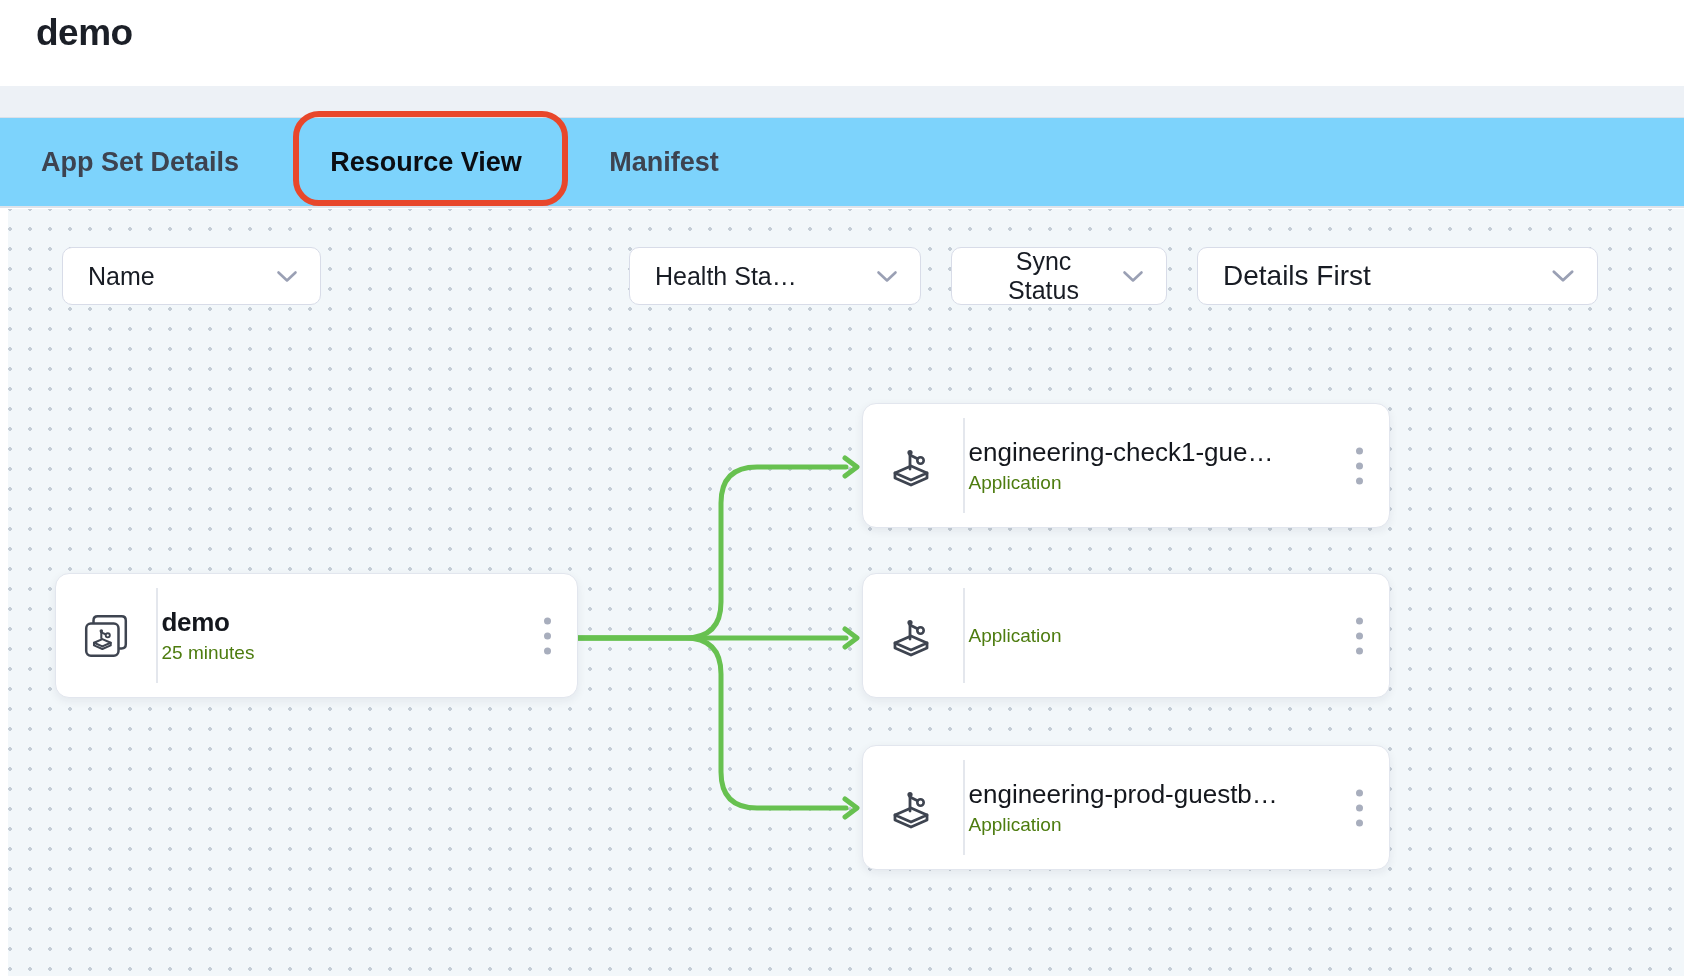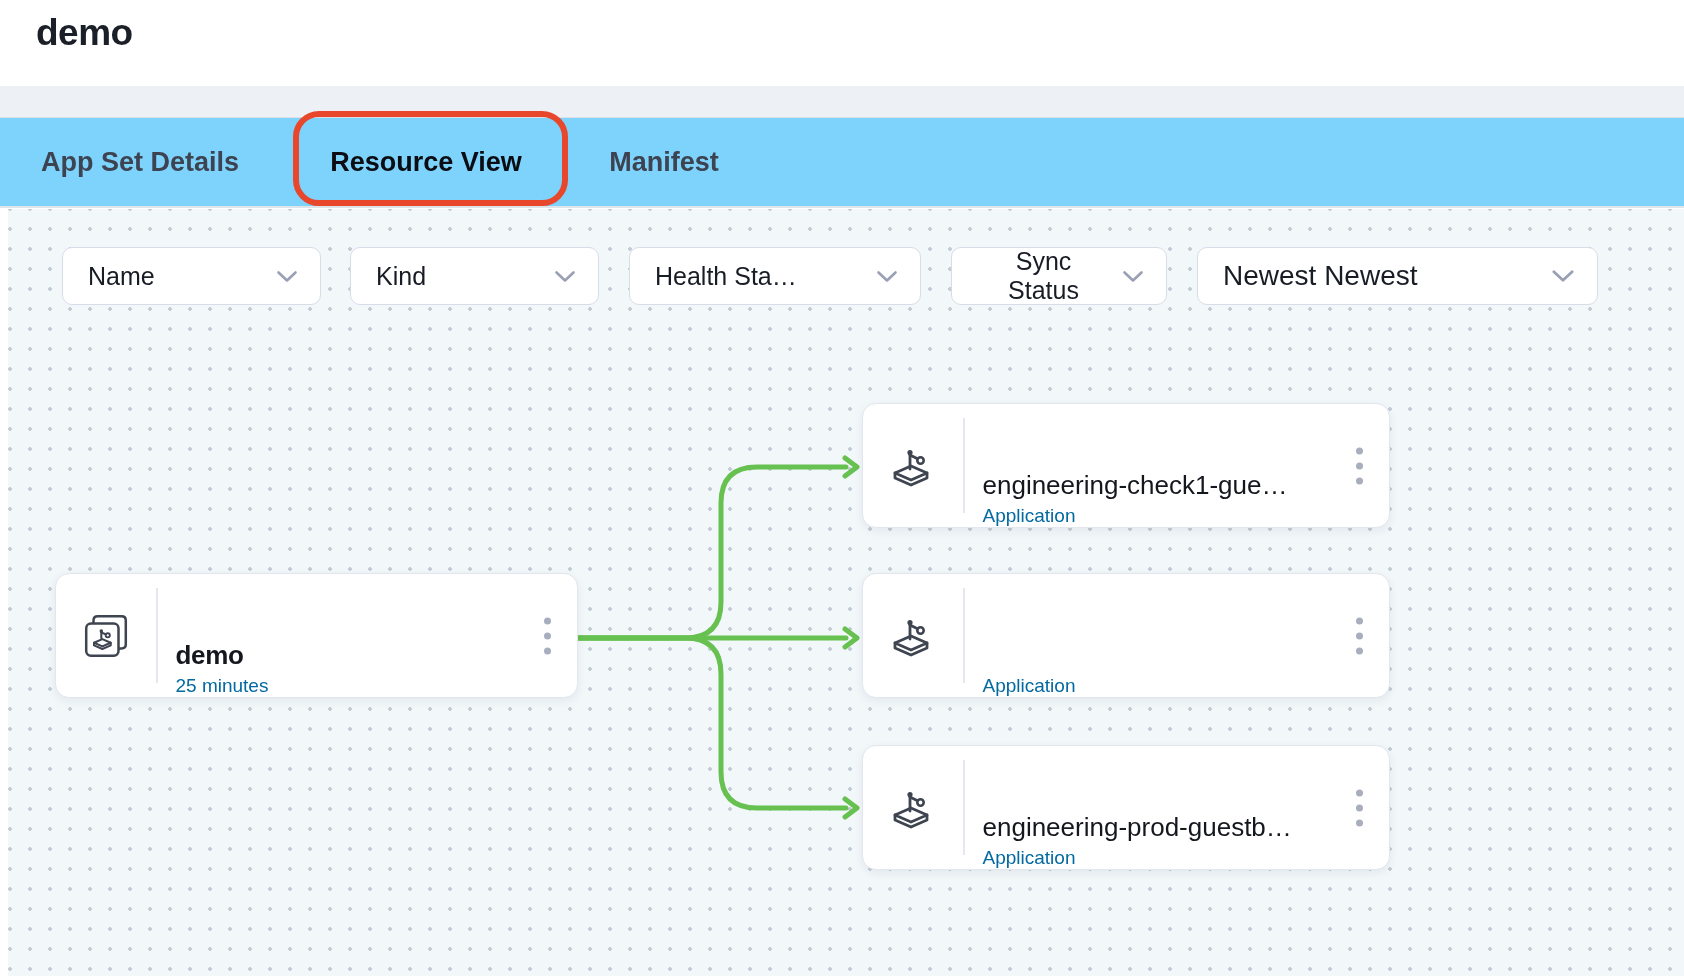--- a/index.html
+++ b/index.html
@@ -59,25 +59,25 @@
   
   .node { position:absolute; background:#fff; border:1.5px solid #e2e6ee; border-radius:14px;
           box-shadow:0 3px 10px rgba(25,35,55,.07); display:flex; align-items:stretch;
           cursor:pointer; }
   #node-root  { left:47px;  top:364px; width:523px; height:125px; }
   #node-app1  { left:854px; top:194px; width:528px; height:125px; }
   #node-app2  { left:854px; top:364px; width:528px; height:125px; }
   #node-app3  { left:854px; top:536px; width:528px; height:125px; }
   .node-iconcell { flex:0 0 100px; display:flex; align-items:center; justify-content:center; }
   .node-divider  { flex:0 0 1.5px; background:#e4e7ed; margin:14px 0; }
-  .node-text { flex:1 1 auto; display:flex; flex-direction:column; justify-content:flex-end;
-               padding-left:18px; gap:4px; min-width:0; }
+  .node-text { flex:1 1 auto; display:flex; flex-direction:column; justify-content:center;
+               padding-left:4px; gap:4px; min-width:0; }
   .node-title { font-size:26px; color:#14171d; white-space:nowrap; overflow:hidden; }
   #node-root .node-title { font-weight:700; letter-spacing:-.3px; }
-  .node-sub, .node-age { font-size:19px; color:#0369a1; }
+  .node-sub, .node-age { font-size:19px; color:#4d7c0f; }
   .kebab { position:absolute; right:18px; top:50%; transform:translateY(-50%);
            background:none; border:none; cursor:pointer; display:flex; flex-direction:column;
            gap:8px; padding:8px; }
   .kebab i { width:7px; height:7px; border-radius:50%; background:#a8aebd; display:block; }
 
   .app-icon, .appset-icon { stroke:var(--icon-slate,#3e4450); }
 </style>
 </head>
 <body>
 
@@ -105,40 +105,34 @@
   <div id="annotation"></div>
 
   <div id="graph">
 
     <button class="dropdown" id="dd-name">
       <span>Name</span>
       <svg class="chev" width="22" height="13" viewBox="0 0 22 13">
           <polyline points="2.5,2.5 11,10.5 19.5,2.5" fill="none" stroke="#9aa0b4" stroke-width="2.6" stroke-linecap="round" stroke-linejoin="round"></polyline>
         </svg>
     </button>
-    <button class="dropdown" id="dd-kind">
-      <span>Kind</span>
-      <svg class="chev" width="22" height="13" viewBox="0 0 22 13">
-          <polyline points="2.5,2.5 11,10.5 19.5,2.5" fill="none" stroke="#9aa0b4" stroke-width="2.6" stroke-linecap="round" stroke-linejoin="round"></polyline>
-        </svg>
-    </button>
     <button class="dropdown" id="dd-health">
       <span>Health Sta…</span>
       <svg class="chev" width="22" height="13" viewBox="0 0 22 13">
           <polyline points="2.5,2.5 11,10.5 19.5,2.5" fill="none" stroke="#9aa0b4" stroke-width="2.6" stroke-linecap="round" stroke-linejoin="round"></polyline>
         </svg>
     </button>
     <button class="dropdown" id="dd-sync">
       <span>Sync Status</span>
       <svg class="chev" width="22" height="13" viewBox="0 0 22 13">
           <polyline points="2.5,2.5 11,10.5 19.5,2.5" fill="none" stroke="#9aa0b4" stroke-width="2.6" stroke-linecap="round" stroke-linejoin="round"></polyline>
         </svg>
     </button>
     <button class="dropdown" id="dd-sort">
-      <span>Newest Newest</span>
+      <span>Details First</span>
       <svg class="chev" width="24" height="14" viewBox="0 0 22 13">
           <polyline points="2.5,2.5 11,10.5 19.5,2.5" fill="none" stroke="#9aa0b4" stroke-width="2.6" stroke-linecap="round" stroke-linejoin="round"></polyline>
         </svg>
     </button>
 
     <svg id="edges" viewBox="0 209 1684 767">
       <path class="edge" d="M578,638 H846"></path>
       <path class="edge" d="M578,638 H685 Q721,638 721,602 V503 Q721,467 757,467 H846"></path>
       <path class="edge" d="M578,638 H685 Q721,638 721,674 V772 Q721,808 757,808 H846"></path>
       <polyline class="arrowhead" points="845,458 857,467 845,476"></polyline>

